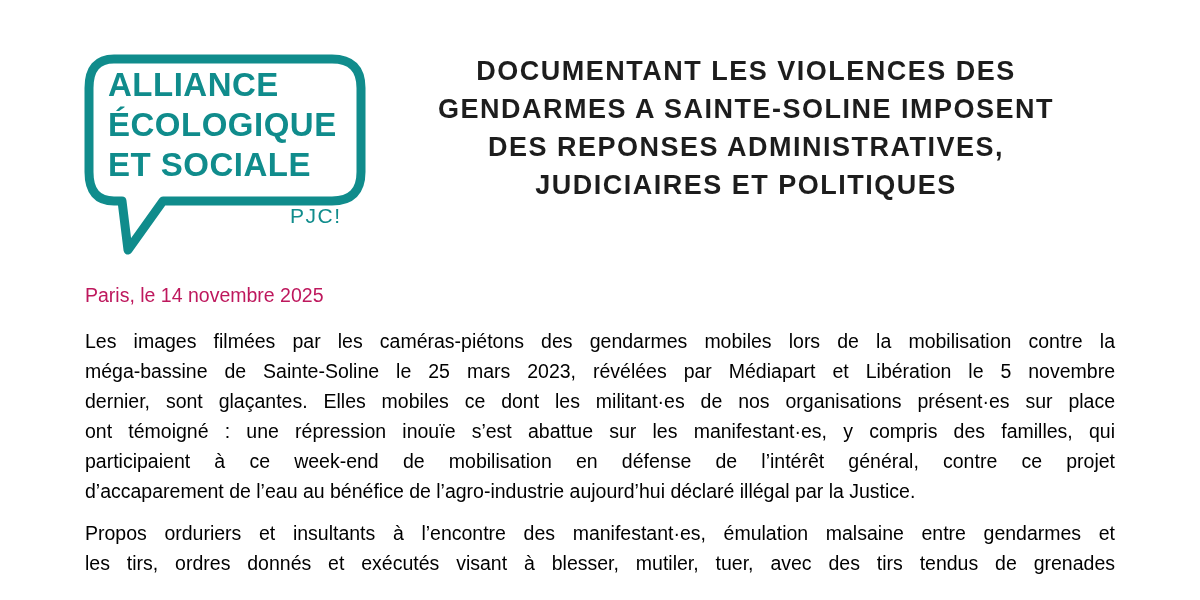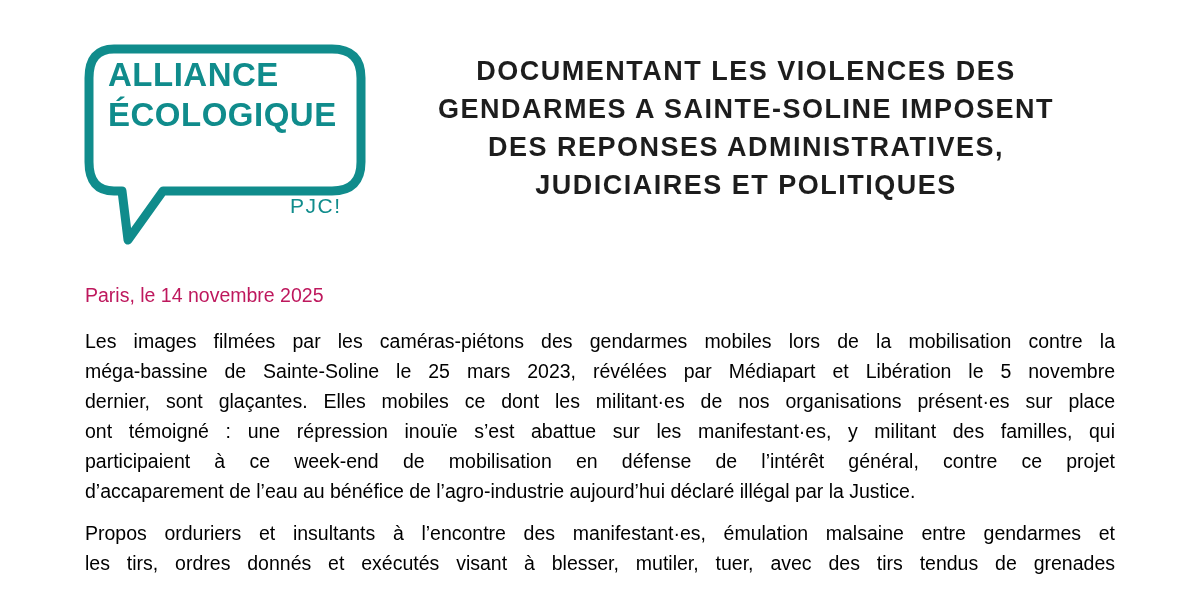--- a/index.html
+++ b/index.html
@@ -9,21 +9,21 @@
     position: relative;
     width: 1200px;
     height: 600px;
     background: #ffffff;
     overflow: hidden;
   }
   
   .logo {
     position: absolute;
     left: 82px;
-    top: 40px;
+    top: 50px;
     width: 292px;
     height: 208px;
   }
   .logo svg {
     position: absolute;
     left: 0; top: 0;
     width: 292px; height: 208px;
   }
   .logo-text {
     position: absolute;
@@ -102,39 +102,40 @@
                L 40 151
                H 32
                Q 7 151 7 122
                V 38
                Q 7 9 32 9
                Z" fill="#ffffff" stroke="var(--teal)" stroke-width="9" stroke-linejoin="round" stroke-linecap="round"></path>
     </svg>
     <div class="logo-text">
         <div class="line">ALLIANCE</div>
         <div class="line">ÉCOLOGIQUE</div>
+        <div class="line last-line">ET SOCIALE</div>
       </div>
     <div class="logo-tagline">PJC!</div>
   </div>
 
   <div class="headline">
       <div class="line">DOCUMENTANT LES VIOLENCES DES</div>
       <div class="line">GENDARMES A SAINTE-SOLINE IMPOSENT</div>
       <div class="line">DES REPONSES ADMINISTRATIVES,</div>
       <div class="line last-line">JUDICIAIRES ET POLITIQUES</div>
     </div>
 
   <div class="dateline">Paris, le 14 novembre 2025</div>
 
   <div class="body-text">
     <div class="paragraph">
         <div class="line">Les images filmées par les caméras-piétons des gendarmes mobiles lors de la mobilisation contre la</div>
         <div class="line">méga-bassine de Sainte-Soline le 25 mars 2023, révélées par Médiapart et Libération le 5 novembre</div>
         <div class="line">dernier, sont glaçantes. Elles mobiles ce dont les militant·es de nos organisations présent·es sur place</div>
-        <div class="line">ont témoigné : une répression inouïe s’est abattue sur les manifestant·es, y militant des familles, qui</div>
+        <div class="line">ont témoigné : une répression inouïe s’est abattue sur les manifestant·es, y compris des familles, qui</div>
         <div class="line">participaient à ce week-end de mobilisation en défense de l’intérêt général, contre ce projet</div>
         <div class="line last-line">d’accaparement de l’eau au bénéfice de l’agro-industrie aujourd’hui déclaré illégal par la Justice.</div>
       </div>
     <div class="paragraph">
         <div class="line">Propos orduriers et insultants à l’encontre des manifestant·es, émulation malsaine entre gendarmes et</div>
         <div class="line">les tirs, ordres donnés et exécutés visant à blesser, mutiler, tuer, avec des tirs tendus de grenades</div>
       </div>
   </div>
 
 </div>

